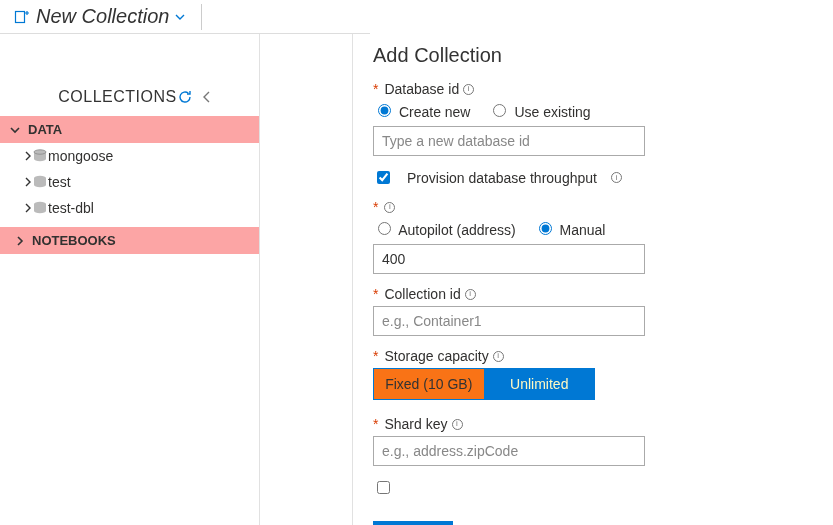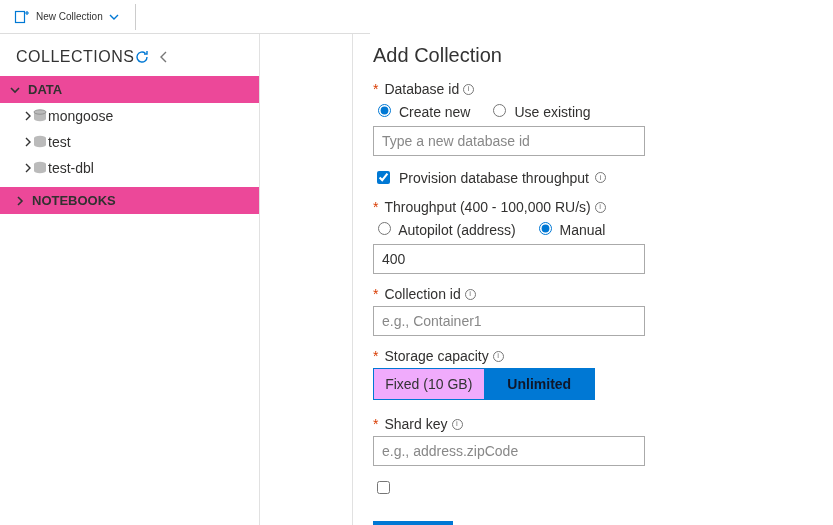--- a/index.html
+++ b/index.html
@@ -21,24 +21,25 @@
     align-items: center;
     padding: 0 10px;
     border-bottom: 1px solid #ddd;
     gap: 10px;
     width: 370px;
   }
   .tb-btn {
     display: flex;
     align-items: center;
     gap: 6px;
-    font-size: 10px;
+    font-size: 20px;
     color: #333;
     padding: 2px 4px;
     cursor: pointer;
+    font-style: italic;
   }
   .tb-sep {
     width: 1px;
     height: 26px;
     background: #ccc;
     margin: 0 2px;
   }
 
   
   .columns {
@@ -55,37 +56,38 @@
     border-right: 1px solid #e1e1e1;
   }
   .right-pane {
     width: 480px;
     padding: 8px 16px 8px 20px;
   }
 
   .collections-header {
     display: flex;
     align-items: center;
-    justify-content: flex-start;
+    justify-content: center;
     padding: 4px 4px 10px 16px;
+    margin-top: 40px;
   }
   .collections-header h2 {
     margin: 0;
     font-size: 16px;
     font-weight: 400;
     letter-spacing: 0.5px;
     color: #333;
   }
   .hdr-actions { display: flex; gap: 8px; align-items: center; }
 
   .group-header {
     display: flex;
     align-items: center;
     gap: 8px;
-    background: #ec4899;
+    background: #fca5a5;
     padding: 6px 10px;
     font-weight: 600;
     font-size: 13px;
     cursor: pointer;
   }
   .tree-item {
     display: flex;
     align-items: center;
     padding: 5px 10px 5px 24px;
     cursor: pointer;
@@ -126,42 +128,41 @@
   .radio-row label, .check-row label { cursor: pointer; }
   .text-input {
     width: 272px;
     padding: 6px 8px;
     border: 1px solid #aaa;
     font-size: 14px;
     color: #333;
     margin-bottom: 12px;
   }
   .text-input::placeholder { color: #888; }
-  .check-row { display: flex; align-items: center; gap: 6px; margin-bottom: 12px; font-size: 14px; }
+  .check-row { display: flex; align-items: center; gap: 14px; margin-bottom: 12px; font-size: 14px; }
   .check-row input[type=checkbox] { accent-color: #0078d4; }
 
   .seg-group {
     display: flex;
     width: 222px;
     margin-bottom: 16px;
   }
   .seg-btn {
     flex: 1;
     text-align: center;
     padding: 7px 6px;
     border: 1px solid #0078d4;
     font-size: 14px;
     cursor: pointer;
-    background: #f0abfc;
+    background: #f97316;
     color: #333;
   }
   .seg-btn.active {
     background: #0078d4;
-    color: #0f172a;
-    font-weight: bold;
+    color: #fef9c3;
   }
   .seg-btn:first-child { border-right: none; }
 
   .ok-btn {
     background: #0078d4;
     color: #fff;
     border: none;
     padding: 6px 30px;
     font-size: 14px;
     cursor: pointer;
@@ -299,21 +300,20 @@
     <input class="text-input" type="text" placeholder="Type a new database id" style="">
 
     <div class="check-row">
       <input type="checkbox" checked="" style="">
       <span>Provision database throughput</span>
       <span class="info-dot">i</span>
     </div>
 
     <div class="label-row">
       <span class="req">*</span>
-      <span>Throughput (400 - 100,000 RU/s)</span>
       <span class="info-dot">i</span>
     </div>
     <div class="radio-row">
       <label>
         <input type="radio" name="thmode" style="">
         <span>Autopilot (address)</span>
       </label>
       <label>
         <input type="radio" name="thmode" checked="" style="">
         <span>Manual</span>

